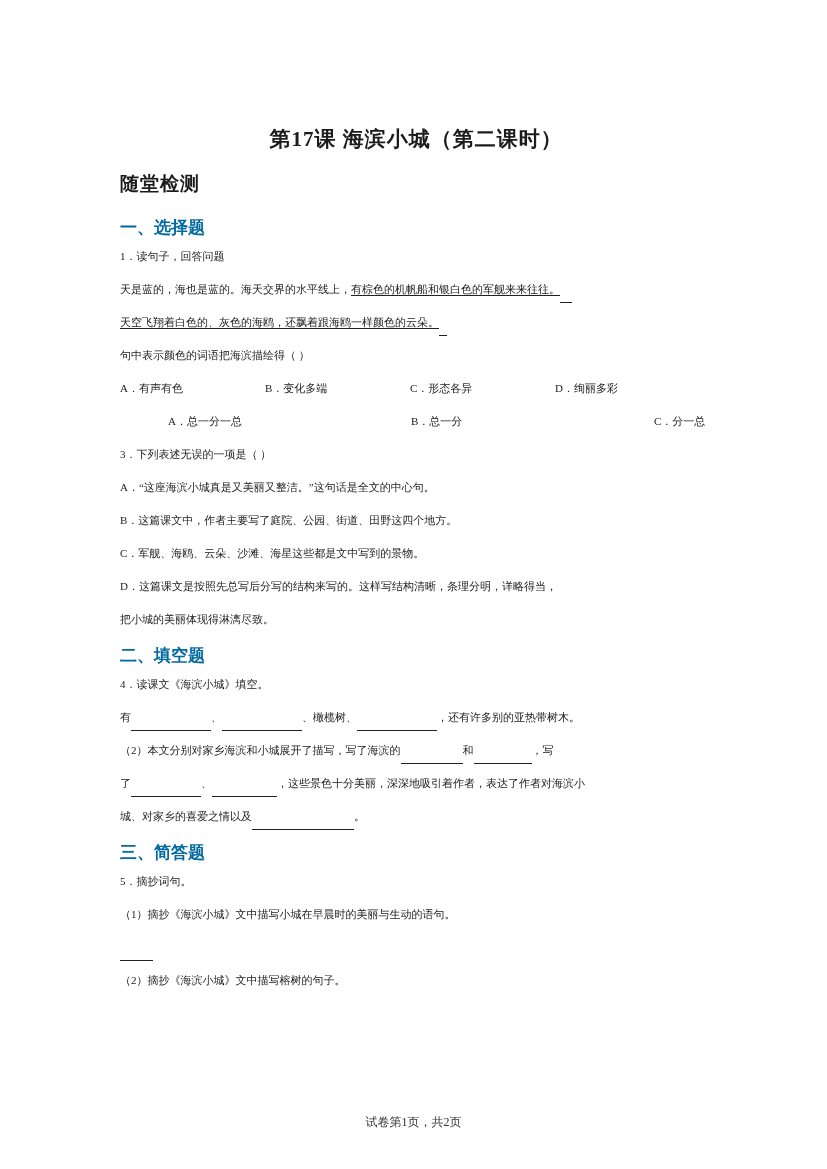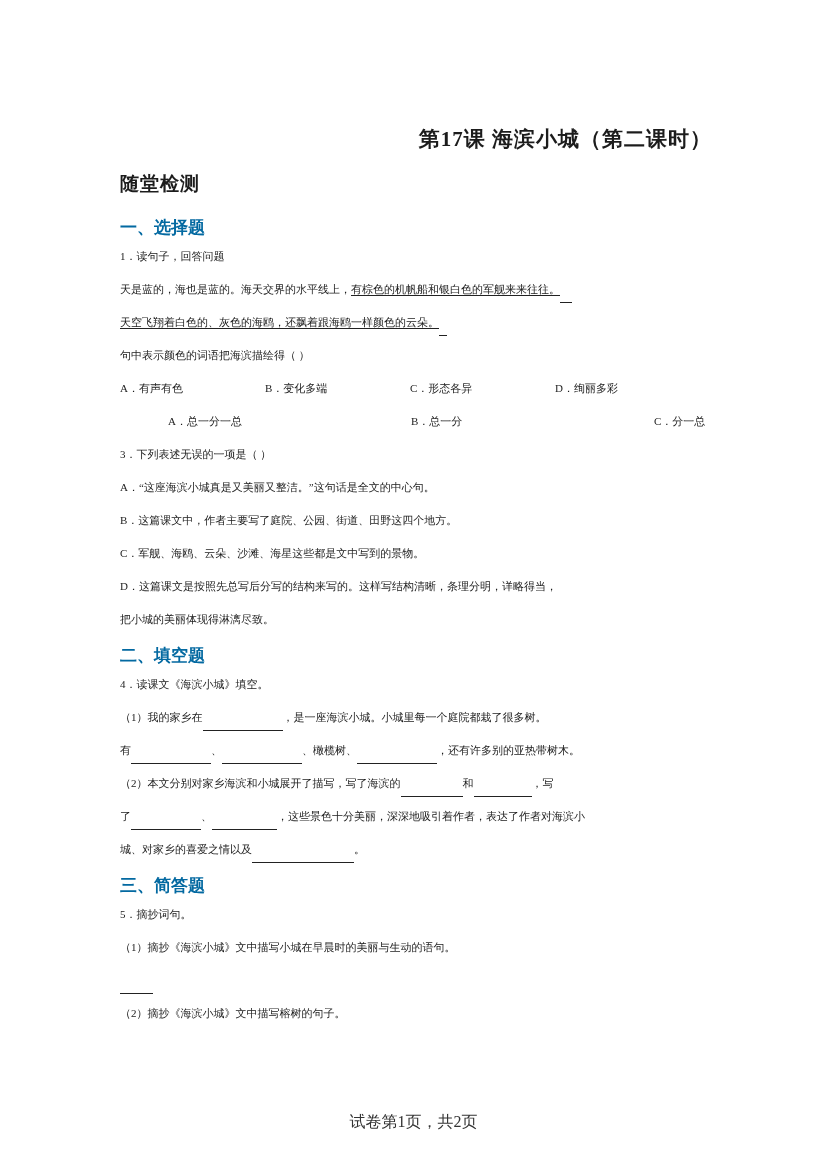--- a/index.html
+++ b/index.html
@@ -10,21 +10,21 @@
     background: #ffffff;
     position: relative;
     font-family: "Liberation Serif", "DejaVu Serif", serif;
     color: #1c1c1c;
     overflow: hidden;
   }
   .content { padding: 124px 115px 0 120px; }
 
   .doc-title {
     margin: 0;
-    text-align: right;
+    text-align: center;
     font-size: 21px;
     font-weight: bold;
     line-height: 30px;
     letter-spacing: 1px;
   }
   .doc-subtitle {
     margin: 16px 0 0 0;
     text-align: left;
     font-size: 19px;
     font-weight: bold;
@@ -73,21 +73,21 @@
   .opts-q1 span:last-child { width: auto; }
   .opts-q2 span { width: 195px; margin-left: 48px; }
   .opts-q2 span:last-child { width: auto; text-align: center; }
 
   .page-footer {
     position: absolute;
     top: 1112px;
     left: 0;
     right: 0;
     text-align: center;
-    font-size: 16px;
+    font-size: 12px;
     color: #333;
     line-height: 20px;
   }
 </style>
 </head>
 <body>
 
 <div class="page">
   <div class="content">
 
@@ -122,21 +122,20 @@
     <p class="line">A．“这座海滨小城真是又美丽又整洁。”这句话是全文的中心句。</p>
     <p class="line">B．这篇课文中，作者主要写了庭院、公园、街道、田野这四个地方。</p>
     <p class="line">C．军舰、海鸥、云朵、沙滩、海星这些都是文中写到的景物。</p>
     <p class="line">D．这篇课文是按照先总写后分写的结构来写的。这样写结构清晰，条理分明，详略得当，</p>
     <p class="line">把小城的美丽体现得淋漓尽致。</p>
 
     <h3 class="section-heading">二、填空题</h3>
 
     <p class="line">4．读课文《海滨小城》填空。</p>
 
-    <p class="line"><span>（1）我的家乡在</span><span class="blank bl-80"></span><span>，是一座海滨小城。小城里每一个庭院都栽了很多树。</span></p>
 
     <p class="line"><span>有</span><span class="blank bl-80"></span><span>、</span><span class="blank bl-80"></span><span>、橄榄树、</span><span class="blank bl-80"></span><span>，还有许多别的亚热带树木。</span></p>
 
     <p class="line"><span>（2）本文分别对家乡海滨和小城展开了描写，写了海滨的</span><span class="blank bl-62"></span><span>和</span><span class="blank bl-58"></span><span>，写</span></p>
 
     <p class="line"><span>了</span><span class="blank bl-70"></span><span>、</span><span class="blank bl-65"></span><span>，这些景色十分美丽，深深地吸引着作者，表达了作者对海滨小</span></p>
 
     <p class="line"><span>城、对家乡的喜爱之情以及</span><span class="blank bl-102"></span><span>。</span></p>
 
     <h3 class="section-heading">三、简答题</h3>

